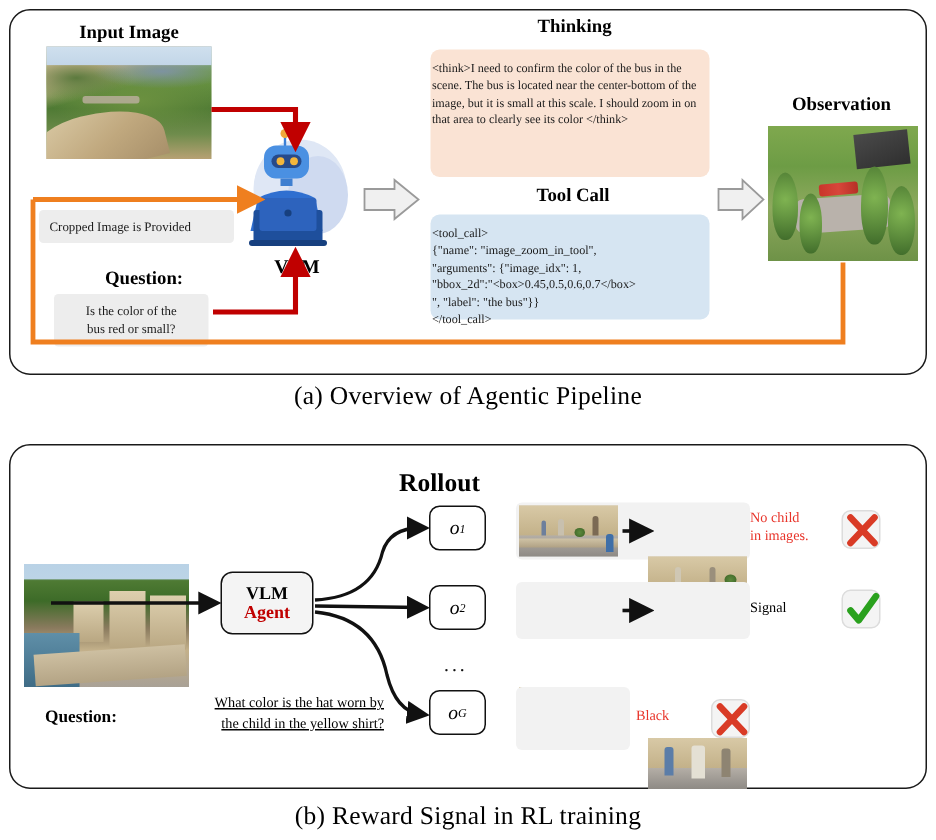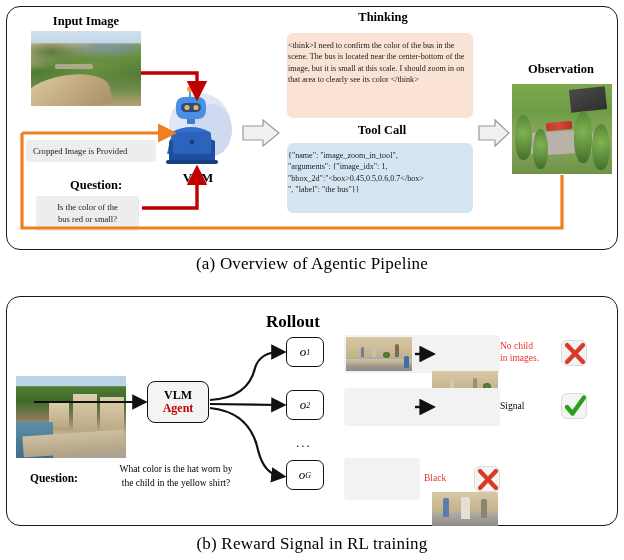--- a/index.html
+++ b/index.html
@@ -215,24 +215,26 @@
 
 <div class="photo ph-landscape" style="left:31px; top:31px; width:110px; height:75px; border:0;"></div>
 
 <div class="hdr" style="left:318px; top:10px; width:130px;">Thinking</div>
 
 <div class="tbox" id="think-box" style="left:287px; top:33px; width:186px; height:85px;">&lt;think&gt;I need to confirm the color of the bus in the scene. The bus is located near the center-bottom of the image, but it is small at this scale. I should zoom in on that area to clearly see its color &lt;/think&gt;</div>
 
 <div class="hdr" style="left:322px; top:123px; width:120px;">Tool Call</div>
 
 <div class="tbox" id="tool-box" style="left:287px; top:143px; width:186px; height:70px;">
+  <div>&lt;tool_call&gt;</div>
   <div>{"name": "image_zoom_in_tool",</div>
   <div>"arguments": {"image_idx": 1,</div>
   <div>"bbox_2d":"&lt;box&gt;0.45,0.5,0.6,0.7&lt;/box&gt;</div>
   <div>",  "label": "the bus"}}</div>
+  <div>&lt;/tool_call&gt;</div>
 </div>
 
 <div class="hdr" style="left:506px; top:62px; width:110px;">Observation</div>
 
 <div class="photo ph-aerial" style="left:512px; top:84px; width:100px; height:90px;">
   <div class="roof"></div>
   <div class="road"></div>
   <div class="bus"></div>
   <div class="tree" style="left:3%;  top:34%; width:17%; height:50%;"></div>
   <div class="tree" style="left:21%; top:50%; width:15%; height:44%;"></div>
@@ -355,21 +357,21 @@
 <div class="rowbg" style="left:344px; top:458px; width:76px; height:42px;"></div>
 
 <div class="verdict vred" style="left:424px; top:472px; width:42px;">Black</div>
 <div class="mark" style="left:474px; top:466px;">
   <svg viewBox="0 0 26 26" width="26" height="26">
     <path d="M5 4 L21 21 M21 4 L5 21" stroke="#d93b26" stroke-width="4.4" stroke-linecap="round"></path>
   </svg>
 </div>
 
 <div class="hdr" style="left:30px; top:472px; width:64px; font-size:11.5px; text-align:left;">Question:</div>
-<div class="lbl" style="left:96px; top:463px; width:160px; white-space:pre-line; text-align:center; line-height:1.45;">What color is the hat worn by
+<div class="lbl" style="left:96px; top:463px; width:160px; white-space:pre-line; text-align:right; line-height:1.45;text-decoration:underline;">What color is the hat worn by
 the child in the yellow shirt?</div>
 
 <div class="caption" id="caption-b">(b) Reward Signal in RL training</div>
 
 <svg class="svgl">
   <defs>
     <marker id="ar-red" markerWidth="6" markerHeight="6" refX="3.2" refY="3" orient="auto">
       <path d="M0,0 L6,3 L0,6 z" fill="#c00000"></path>
     </marker>
     <marker id="ar-org" markerWidth="6" markerHeight="6" refX="3.2" refY="3" orient="auto">

